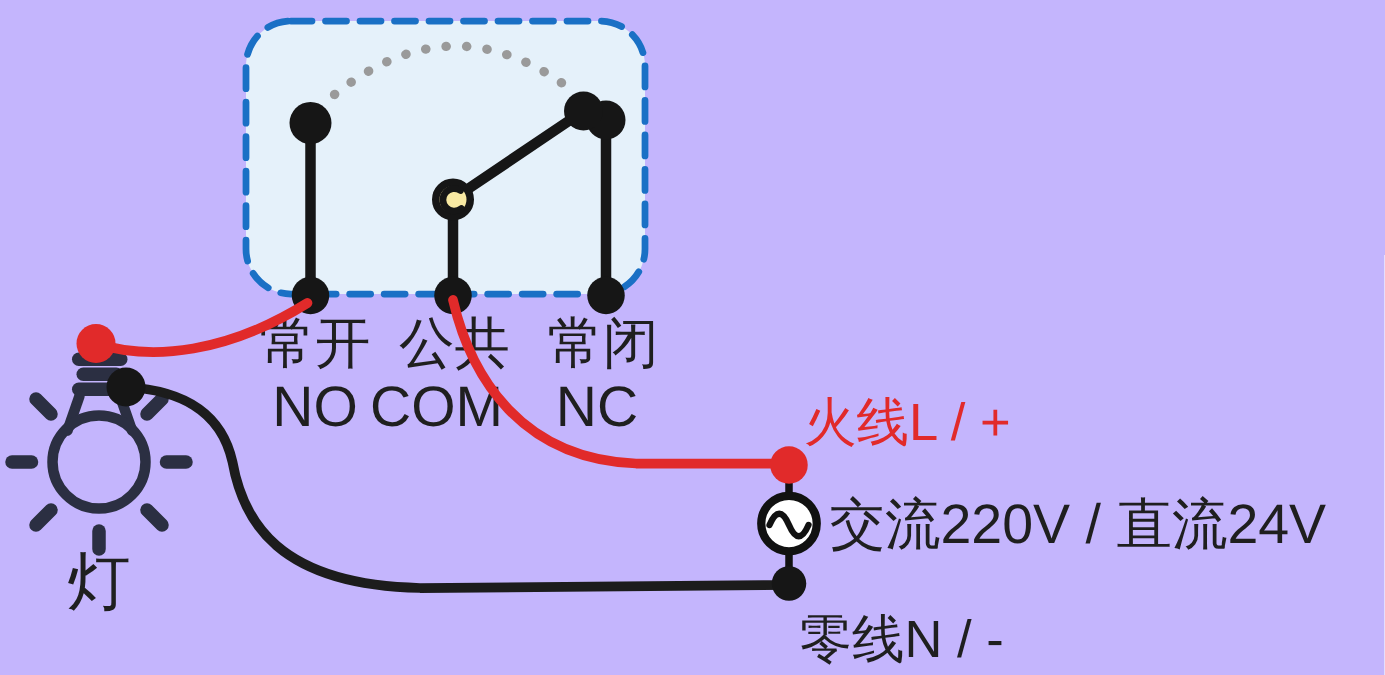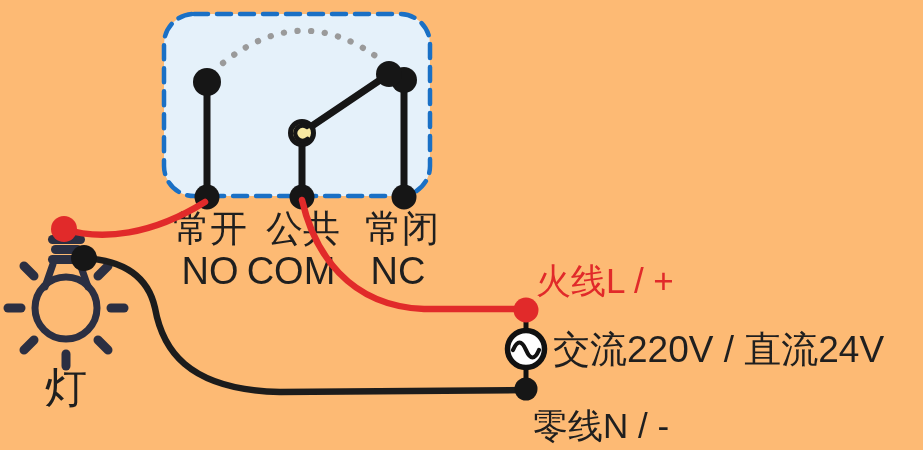--- a/index.html
+++ b/index.html
@@ -5,21 +5,21 @@
   html, body {
     margin: 0;
     padding: 0;
     background: #ffffff;
     font-family: "Liberation Sans", "DejaVu Sans", sans-serif;
   }
   .stage {
     position: relative;
     width: 923px;
     height: 450px;
-    background: #fdba74;
+    background: #c4b5fd;
     overflow: hidden;
   }
   svg { display: block; }
 
   
   .relay-box {
     fill: #e5f1fa;
     stroke: #1a70c5;
     stroke-width: 4.5;
     stroke-dasharray: 14 9;

